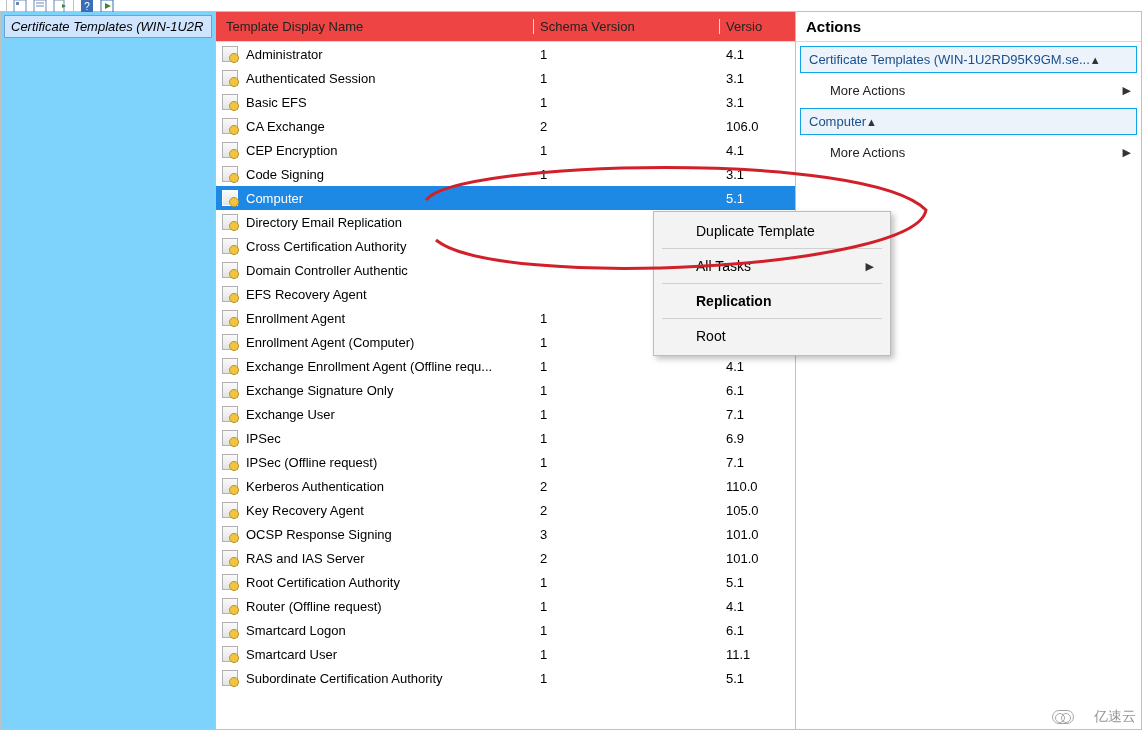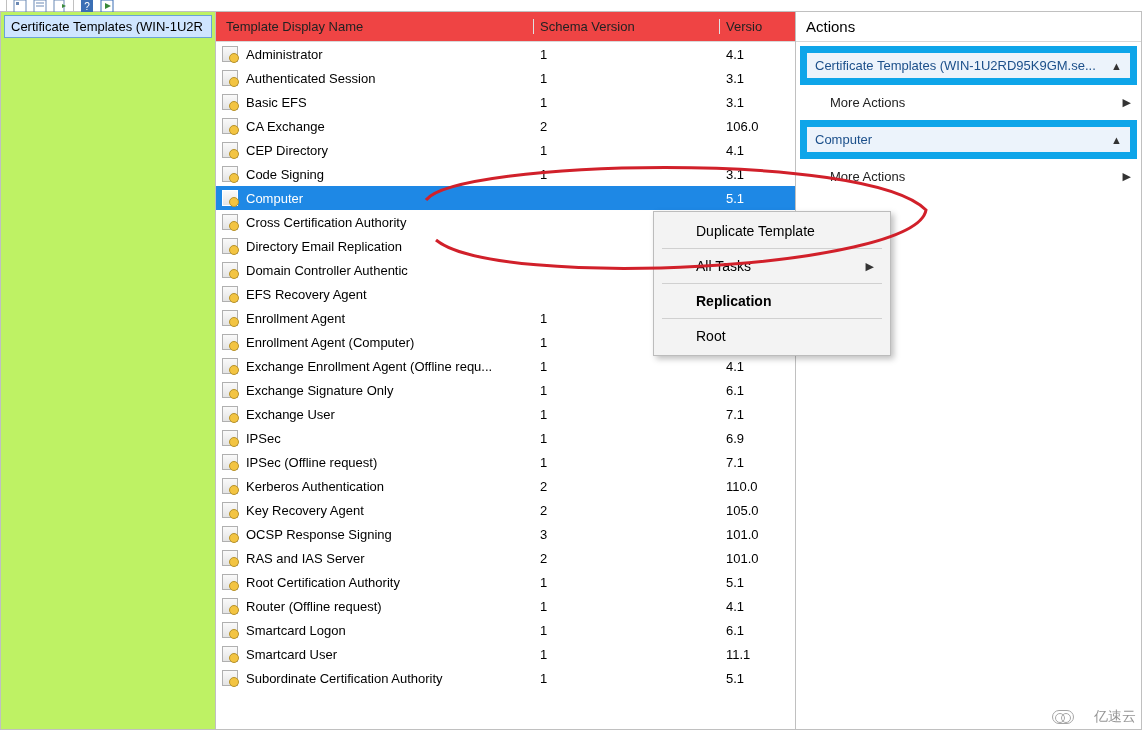--- a/index.html
+++ b/index.html
@@ -23,24 +23,25 @@
     gap: 2px;
   }
   .toolbar .sep { width:1px; height:16px; background:#c0c0c0; margin:0 2px; }
   .toolbar .tbtn { width:18px; height:18px; display:flex; align-items:center; justify-content:center; }
   .layout {
     display: flex;
     height: calc(100% - 12px);
   }
   .tree-pane {
     width: 216px;
-    background: #bef264;
+    background: #7dd3fc;
     border: 1px solid #c0c0c0;
     border-top: none;
     overflow: hidden;
+    font-style: italic;
   }
   .tree-item {
     background: #cfe5ff;
     border: 1px solid #6aa3d6;
     padding: 3px 6px;
     margin: 3px;
     font-size: 13px;
     white-space: nowrap;
   }
   .list-pane {
@@ -93,29 +94,29 @@
   .actions-pane {
     width: 346px;
     background:#fff;
     border:1px solid #c0c0c0;
     border-top:none;
     border-left:none;
   }
   .actions-title {
     padding: 6px 10px;
     font-size: 15px;
-    font-weight: 400;
+    font-weight: 700;
     border-bottom:1px solid #d8d8d8;
   }
   .actions-section {
     background:#ecf3fb;
-    border:7px solid #0ea5e9;
+    border:1px solid #0ea5e9;
     margin: 4px;
     padding: 5px 8px;
-    display:flex; justify-content:space-between; align-items:center;
+    display:flex; justify-content:flex-start; align-items:center;
     color:#1b4f8a;
     cursor: default;
   }
   .actions-link {
     padding: 6px 10px 6px 34px;
     display:flex; justify-content:space-between; align-items:center;
     color:#222;
   }
   .chev { font-size:11px; color:#333; }
   
@@ -240,21 +241,21 @@
           <div class="c1">
             <span class="cert-icon"></span>
             <span>CA Exchange</span>
           </div>
           <div class="c2">2</div>
           <div class="c3">106.0</div>
         </div>
         <div class="row">
           <div class="c1">
             <span class="cert-icon"></span>
-            <span>CEP Directory</span>
+            <span>CEP Encryption</span>
           </div>
           <div class="c2">1</div>
           <div class="c3">4.1</div>
         </div>
         <div class="row">
           <div class="c1">
             <span class="cert-icon"></span>
             <span>Code Signing</span>
           </div>
           <div class="c2">1</div>
@@ -264,32 +265,32 @@
           <div class="c1">
             <span class="cert-icon"></span>
             <span>Computer</span>
           </div>
           <div class="c2"></div>
           <div class="c3">5.1</div>
         </div>
         <div class="row">
           <div class="c1">
             <span class="cert-icon"></span>
+            <span>Directory Email Replication</span>
+          </div>
+          <div class="c2"></div>
+          <div class="c3">115.0</div>
+        </div>
+        <div class="row">
+          <div class="c1">
+            <span class="cert-icon"></span>
             <span>Cross Certification Authority</span>
           </div>
           <div class="c2"></div>
           <div class="c3">105.0</div>
-        </div>
-        <div class="row">
-          <div class="c1">
-            <span class="cert-icon"></span>
-            <span>Directory Email Replication</span>
-          </div>
-          <div class="c2"></div>
-          <div class="c3">115.0</div>
         </div>
         <div class="row">
           <div class="c1">
             <span class="cert-icon"></span>
             <span>Domain Controller Authentic</span>
           </div>
           <div class="c2"></div>
           <div class="c3">110.0</div>
         </div>
         <div class="row">

